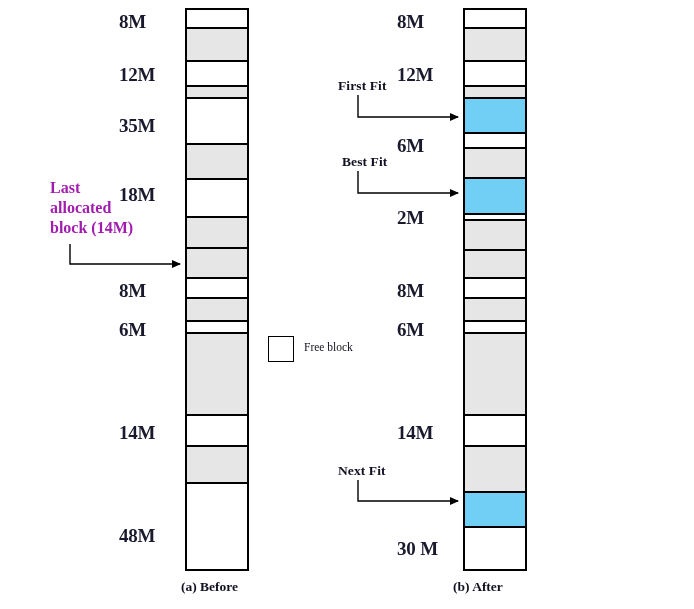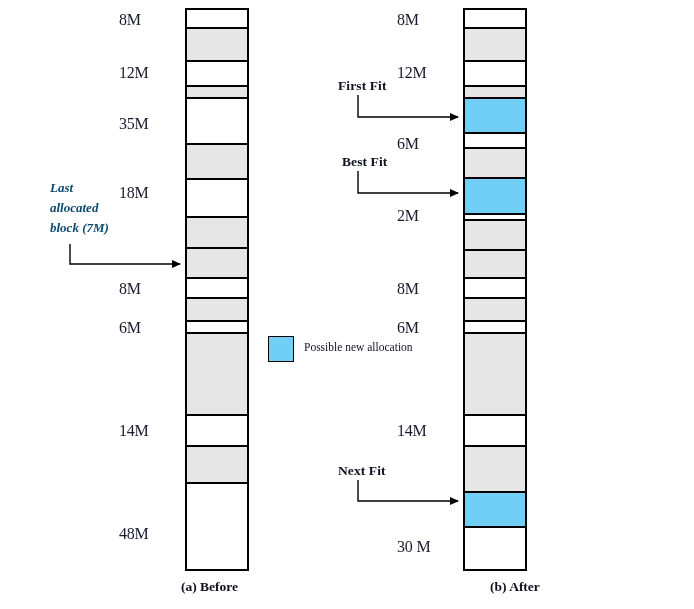--- a/index.html
+++ b/index.html
@@ -18,50 +18,50 @@
   #col-after{left:463px;top:8px;height:559px;}
 
   .block{position:absolute;left:0;width:60px;box-sizing:border-box;
          border-bottom:2px solid #000;}
   .block.last{border-bottom:none;}
   .block.free{background:#ffffff;}
   .block.alloc{background:#e6e6e6;}
   .block.newalloc{background:#71cef4;}
 
   
-  .size-label{position:absolute;font-size:16px;font-weight:normal;
+  .size-label{position:absolute;font-size:19px;font-weight:bold;
               color:#1a1a2e;white-space:nowrap;text-align:center;
               letter-spacing:-0.2px;}
 
   
   .annot{position:absolute;font-size:13.5px;font-weight:bold;color:#111122;
          white-space:nowrap;letter-spacing:0.1px;}
-  .annot-multiline{position:absolute;font-size:13px;font-weight:bold;
-         color:#0c4a6e;line-height:20px;white-space:nowrap;font-style:italic;}
+  .annot-multiline{position:absolute;font-size:16px;font-weight:bold;
+         color:#a21caf;line-height:20px;white-space:nowrap;}
 
   
   .arrow-layer{position:absolute;left:0;top:0;width:694px;height:609px;
                pointer-events:none;}
 
   
   .legend{position:absolute;left:268px;top:336px;width:150px;}
   .legend-row{position:relative;height:34px;}
   .legend-swatch{position:absolute;left:0;top:0;width:26px;height:26px;
                  border:1.6px solid #000;box-sizing:border-box;}
   .sw-alloc{background:#e6e6e6;}
   .sw-free{background:#ffffff;}
   .sw-new{background:#71cef4;}
   .legend-text{position:absolute;left:36px;top:5px;font-size:11.5px;
                color:#111122;white-space:nowrap;}
 
   
   .caption{position:absolute;font-size:13.5px;font-weight:bold;
            color:#111122;white-space:nowrap;}
   #caption-before{left:181px;top:579px;}
-  #caption-after{left:490px;top:579px;}
+  #caption-after{left:453px;top:579px;}
 </style>
 </head>
 <body>
 
 <div class="diagram">
 
   <div class="column" id="col-before">
       <div class="block free" style="top: 0px; height: 19px;"></div>
       <div class="block alloc" style="top: 19px; height: 33px;"></div>
       <div class="block free" style="top: 52px; height: 25px;"></div>
@@ -119,21 +119,21 @@
       <div class="size-label" style="left: 397px; top: 207px;">2M</div>
       <div class="size-label" style="left: 397px; top: 280px;">8M</div>
       <div class="size-label" style="left: 397px; top: 319px;">6M</div>
       <div class="size-label" style="left: 397px; top: 422px;">14M</div>
       <div class="size-label" style="left: 397px; top: 538px;">30 M</div>
     </div>
 
   <div class="annot-multiline" style="left:50px;top:178px;">
     <div>Last</div>
     <div>allocated</div>
-    <div>block (7M)</div>
+    <div>block (14M)</div>
   </div>
 
   <div class="annot" style="left:338px;top:78px;">First Fit</div>
 
   <div class="annot" style="left:342px;top:154px;">Best Fit</div>
 
   <div class="annot" style="left:338px;top:463px;">Next Fit</div>
 
   <svg class="arrow-layer" viewBox="0 0 694 609">
     <defs>
@@ -146,21 +146,21 @@
 
     <path d="M358,95 L358,117 L458,117" stroke="#000" stroke-width="1.4" fill="none" marker-end="url(#ah)"></path>
 
     <path d="M358,171 L358,193 L458,193" stroke="#000" stroke-width="1.4" fill="none" marker-end="url(#ah)"></path>
 
     <path d="M358,480 L358,501 L458,501" stroke="#000" stroke-width="1.4" fill="none" marker-end="url(#ah)"></path>
   </svg>
 
   <div class="legend">
     <div class="legend-row">
-      <span class="legend-swatch sw-new"></span>
-      <span class="legend-text">Possible new allocation</span>
+      <span class="legend-swatch sw-free"></span>
+      <span class="legend-text">Free block</span>
     </div>
   </div>
 
   <div class="caption" id="caption-before">(a) Before</div>
   <div class="caption" id="caption-after">(b) After</div>
 
 </div>
 
 </body></html>

